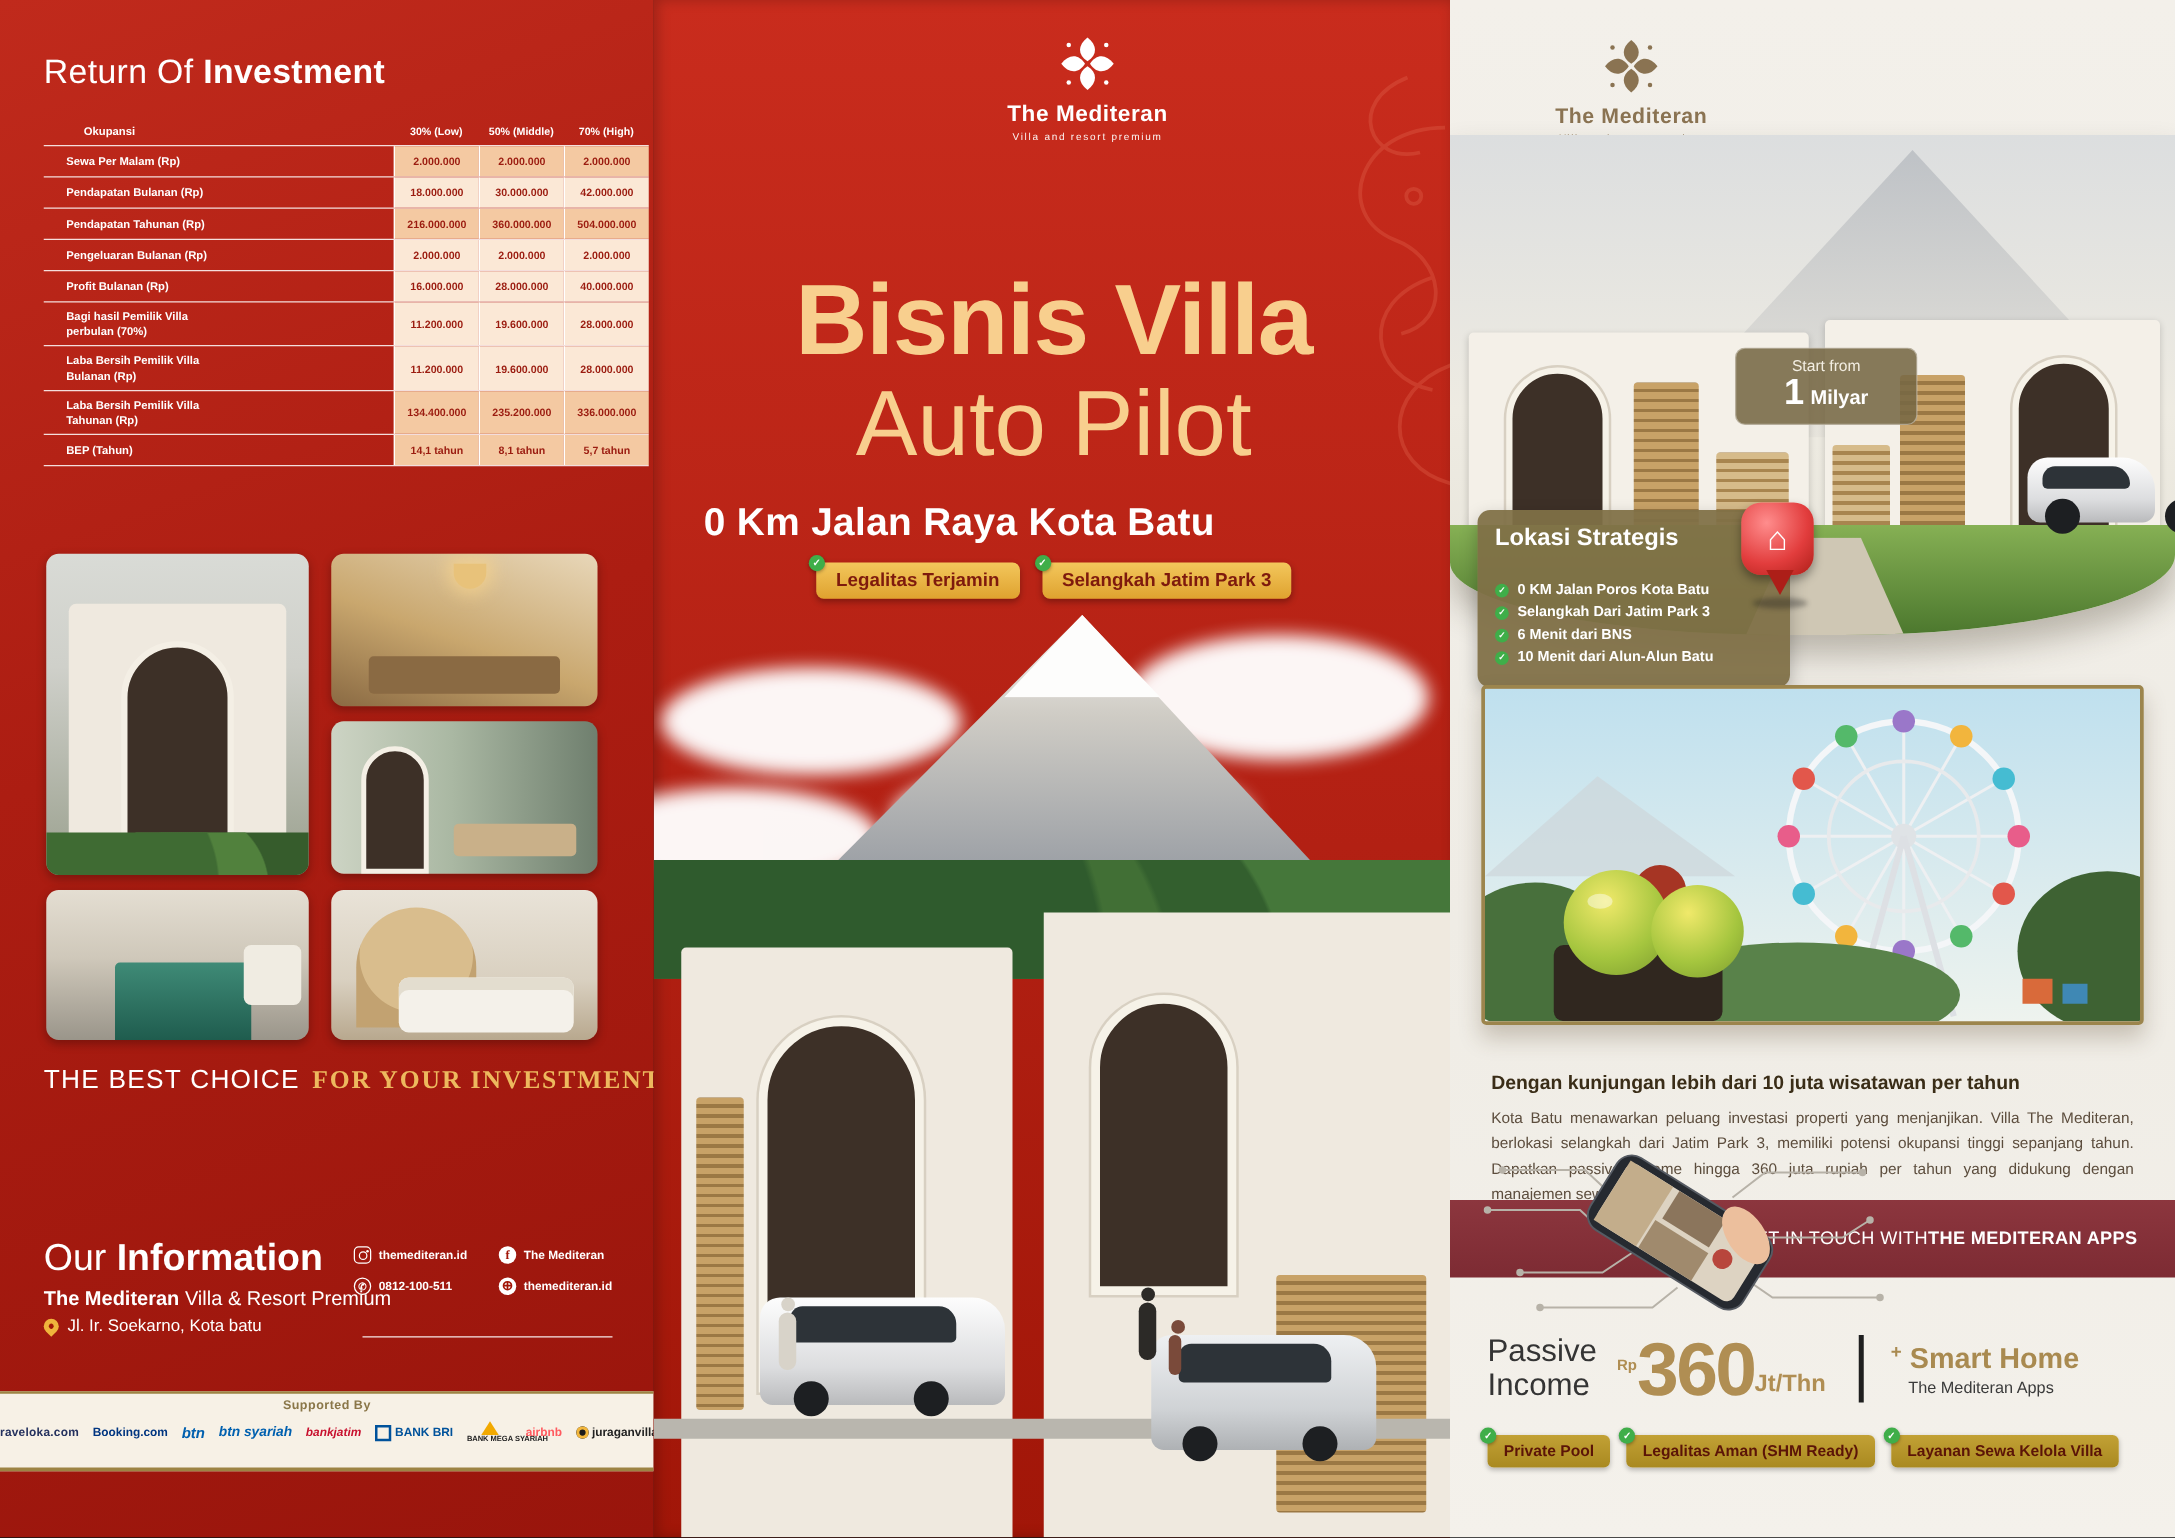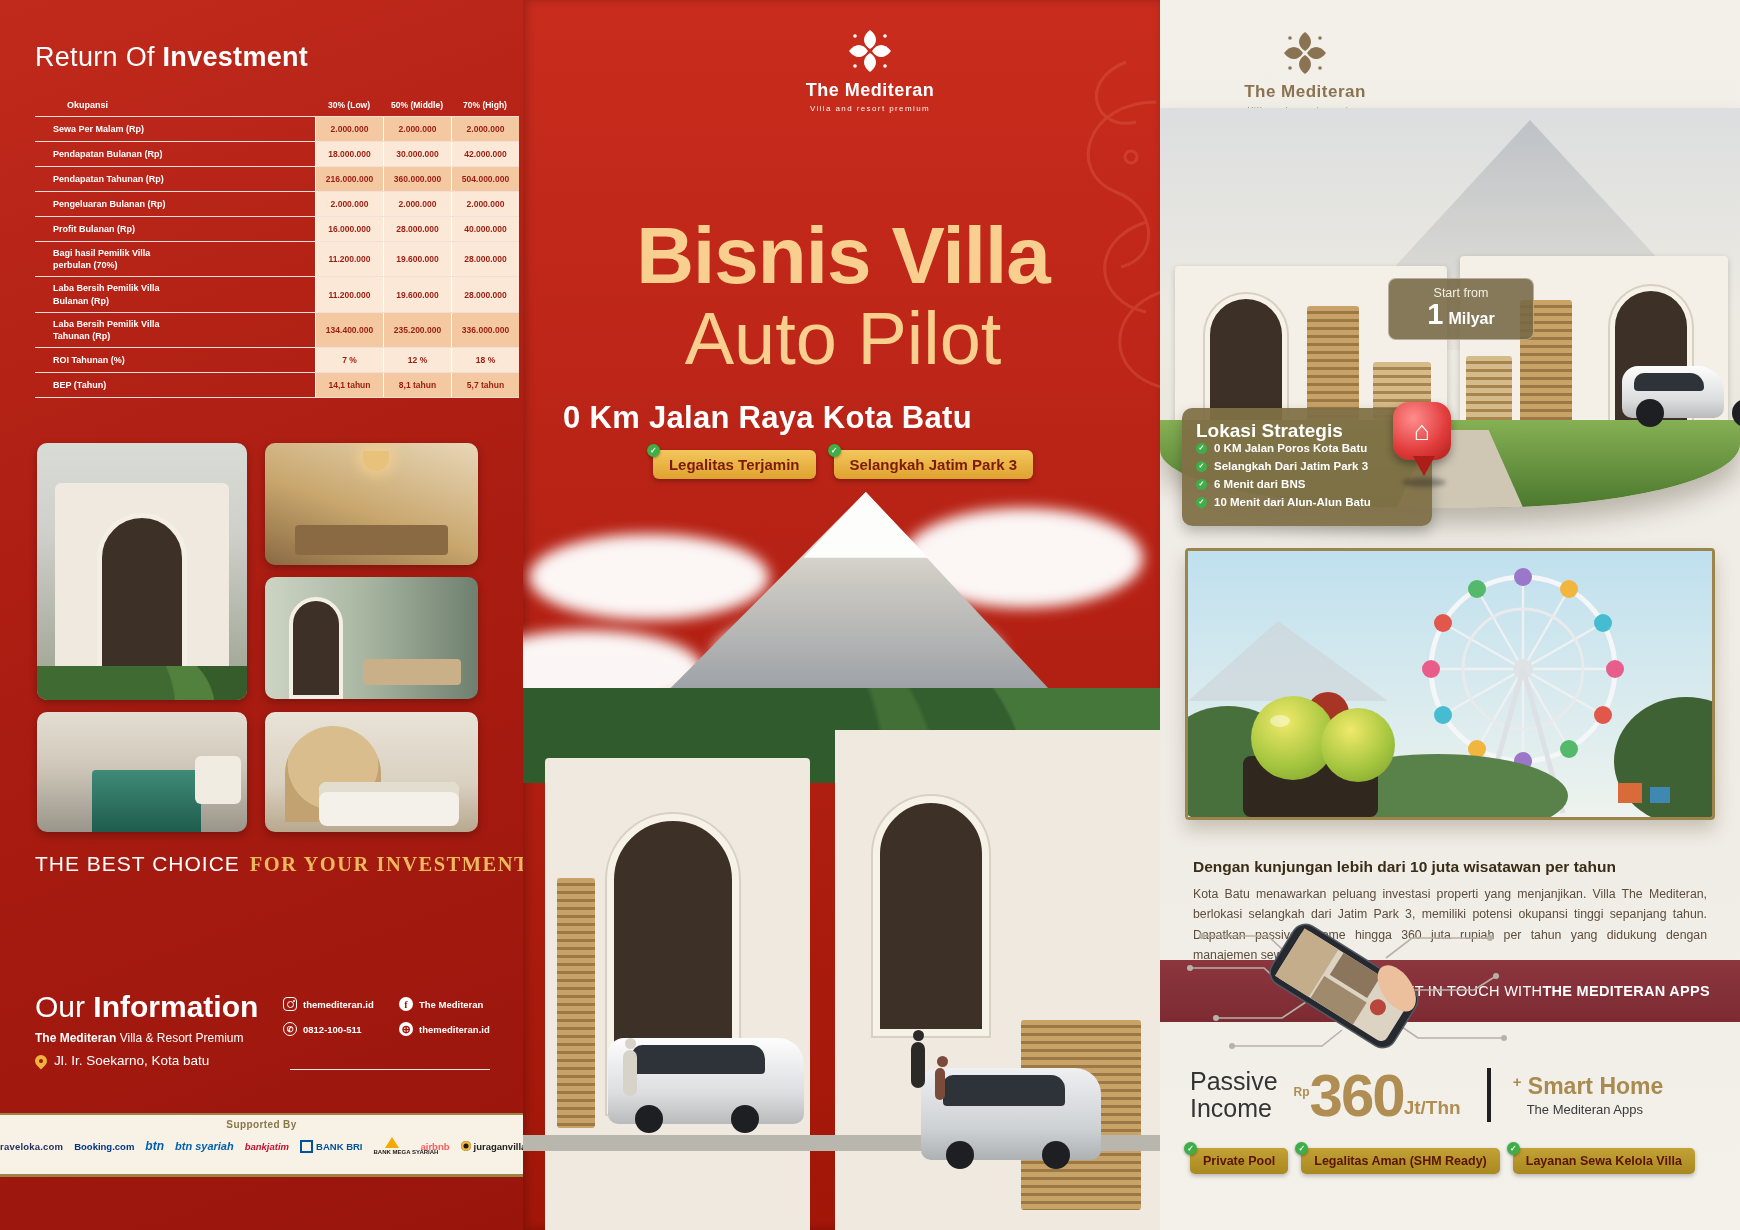--- a/index.html
+++ b/index.html
@@ -41,21 +41,21 @@
   .p-pool{position:absolute;left:26%;bottom:0;width:52%;height:62px;background:linear-gradient(180deg,#3f8b77,#1f5c4e);border-radius:4px 4px 0 0}
   .p-planter{position:absolute;right:6px;bottom:28px;width:46px;height:48px;background:#f0ece2;border-radius:6px}
   .p-stone-arch{position:absolute;left:20px;top:14px;width:96px;height:96px;background:radial-gradient(circle at 50% 40%,#d9bd8d 0 60%,#c2a271 61%);border-radius:999px 999px 0 0}
   .p-bed{position:absolute;left:54px;bottom:6px;width:140px;height:44px;background:#f4f1ea;border-radius:8px;box-shadow:inset 0 10px 0 #e3ddcf}
 
   .l-tagline{left:35px;top:852px;white-space:nowrap}
   .tag-white{color:#fff;font-size:21px;letter-spacing:1px;font-weight:normal}
   .tag-gold{color:#edb95e;font-family:"Liberation Serif",serif;font-weight:bold;font-size:20.5px;letter-spacing:1.5px;margin-left:10px}
 
   .info-heading{left:35px;top:990px;color:#fff;font-size:30px}
-  .info-brand{left:35px;top:1031px;color:#fff;font-size:12px}
+  .info-brand{left:35px;top:1031px;color:#fff;font-size:16px}
   .info-address{left:35px;top:1053px;color:#fff;font-size:13.5px;display:flex;align-items:center;gap:7px}
   .pin-ico{display:inline-block;width:12px;height:12px;background:#f0b43c;border-radius:50% 50% 50% 0;transform:rotate(-45deg);position:relative}
   .pin-ico::before{content:"";position:absolute;left:4px;top:4px;width:4px;height:4px;border-radius:50%;background:#a11608}
 
   #contact-grid{position:absolute;left:283px;top:997px;display:grid;grid-template-columns:116px 120px;row-gap:11px}
   .contact-item{display:flex;align-items:center;gap:6px;color:#fff;font-size:9.5px;font-weight:bold}
   .ci{width:14px;height:14px;flex:0 0 14px;position:relative;display:inline-flex;align-items:center;justify-content:center}
   .ci-instagram{border:1.3px solid #fff;border-radius:4px}
   .ci-instagram::before{content:"";position:absolute;inset:2.5px;border:1.3px solid #fff;border-radius:50%}
   .ci-instagram::after{content:"";position:absolute;top:1.5px;right:1.5px;width:2px;height:2px;border-radius:50%;background:#fff}
@@ -129,21 +129,21 @@
   .r-mtn{left:150px;top:12px;width:400px;height:230px;position:absolute;clip-path:polygon(55% 0,108% 100%,2% 100%);background:linear-gradient(180deg,#b9bdc2,#e6e3db);opacity:.85}
   .r-villa{position:absolute;background:#f4f0e8;box-shadow:0 2px 6px rgba(0,0,0,.18)}
   .r-grass{left:0;top:312px;width:580px;height:92px;position:absolute;background:linear-gradient(180deg,#86b054,#49752c)}
   .r-path{left:235px;top:322px;width:130px;height:82px;position:absolute;background:#cfc7b4;clip-path:polygon(28% 0,72% 0,100% 100%,0 100%)}
   .price-box{left:228px;top:278px;width:146px;height:62px;position:absolute;background:rgba(118,104,68,.88);border:1px solid rgba(255,255,255,.4);border-radius:8px;color:#fff;text-align:center;padding-top:7px}
   .price-label{font-size:12.5px;color:#f3eee2}
   .price-line{display:flex;align-items:baseline;justify-content:center;gap:5px}
   .price-num{font-size:29px;font-weight:bold;line-height:1}
   .price-unit{font-size:16px;font-weight:bold}
   .loc-box{left:22px;top:408px;width:250px;position:absolute;background:rgba(128,112,70,.94);border-radius:10px;padding:12px 14px;color:#fff;box-shadow:0 6px 14px rgba(0,0,0,.25)}
-  .loc-title{font-size:19px;font-weight:bold;margin-bottom:0}
+  .loc-title{font-size:19px;font-weight:bold;margin-bottom:24px}
   .loc-item{display:flex;align-items:center;gap:7px;font-size:11.5px;font-weight:bold;margin-bottom:6px}
   .loc-item .chk{width:11px;height:11px;flex:0 0 11px;font-size:7px}
   .map-pin{left:233px;top:402px;width:62px;height:96px;position:absolute}
   .pin-head{width:58px;height:58px;border-radius:16px;background:radial-gradient(circle at 35% 28%,#ff8d8d,#e23d3d 58%,#ad1e18);color:#fff;font-size:27px;display:flex;align-items:center;justify-content:center;box-shadow:0 4px 8px rgba(0,0,0,.35)}
   .pin-tail{width:0;height:0;margin:-4px auto 0 auto;border-left:11px solid transparent;border-right:11px solid transparent;border-top:20px solid #ad1e18}
   .pin-shadow{width:44px;height:9px;margin:2px auto 0 auto;border-radius:50%;background:rgba(30,30,30,.35);filter:blur(2px)}
   #ferris{left:25px;top:548px;width:530px;height:272px;position:absolute;border:3px solid #9c854d;border-radius:4px;overflow:hidden;box-shadow:0 10px 18px rgba(80,60,30,.25)}
   .v-headline{left:33px;top:858px;width:514px;position:absolute;font-size:15.5px;font-weight:bold;color:#3a2d17}
   .v-body{left:33px;top:884px;width:514px;position:absolute;font-size:12.3px;line-height:1.66;color:#5c4d3d;text-align:justify}
   #apps-bar{left:0;top:960px;width:580px;height:62px;position:absolute;background:linear-gradient(180deg,#8c363e,#7d2b33);display:flex;align-items:center;justify-content:flex-end;padding-right:30px;color:#fff;font-size:14.5px;letter-spacing:.3px}
@@ -233,26 +233,20 @@
           <div class="roi-cell">11.200.000</div>
           <div class="roi-cell">19.600.000</div>
           <div class="roi-cell">28.000.000</div>
         </div>
         <div class="roi-row t-dark">
           <div class="roi-label">Laba Bersih Pemilik Villa
 Tahunan (Rp)</div>
           <div class="roi-cell">134.400.000</div>
           <div class="roi-cell">235.200.000</div>
           <div class="roi-cell">336.000.000</div>
-        </div>
-        <div class="roi-row t-light">
-          <div class="roi-label">ROI Tahunan (%)</div>
-          <div class="roi-cell">7 %</div>
-          <div class="roi-cell">12 %</div>
-          <div class="roi-cell">18 %</div>
         </div>
         <div class="roi-row t-dark">
           <div class="roi-label">BEP (Tahun)</div>
           <div class="roi-cell">14,1 tahun</div>
           <div class="roi-cell">8,1 tahun</div>
           <div class="roi-cell">5,7 tahun</div>
         </div>
       </div>
 
     <div class="photo ph1">

